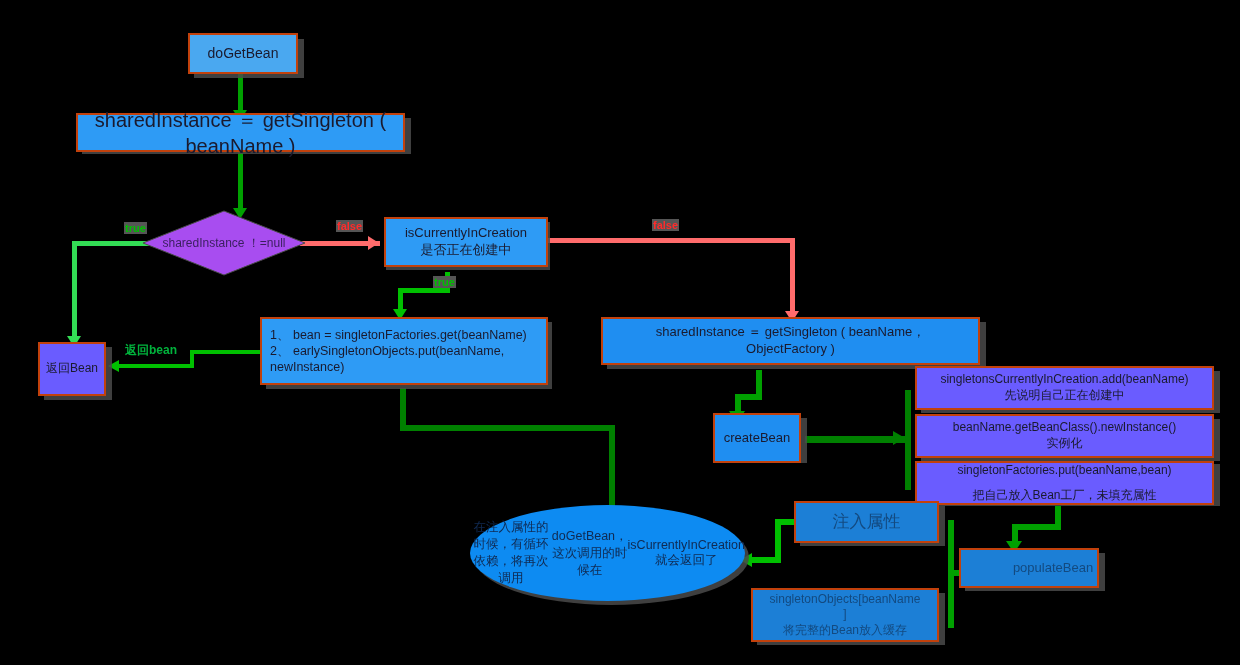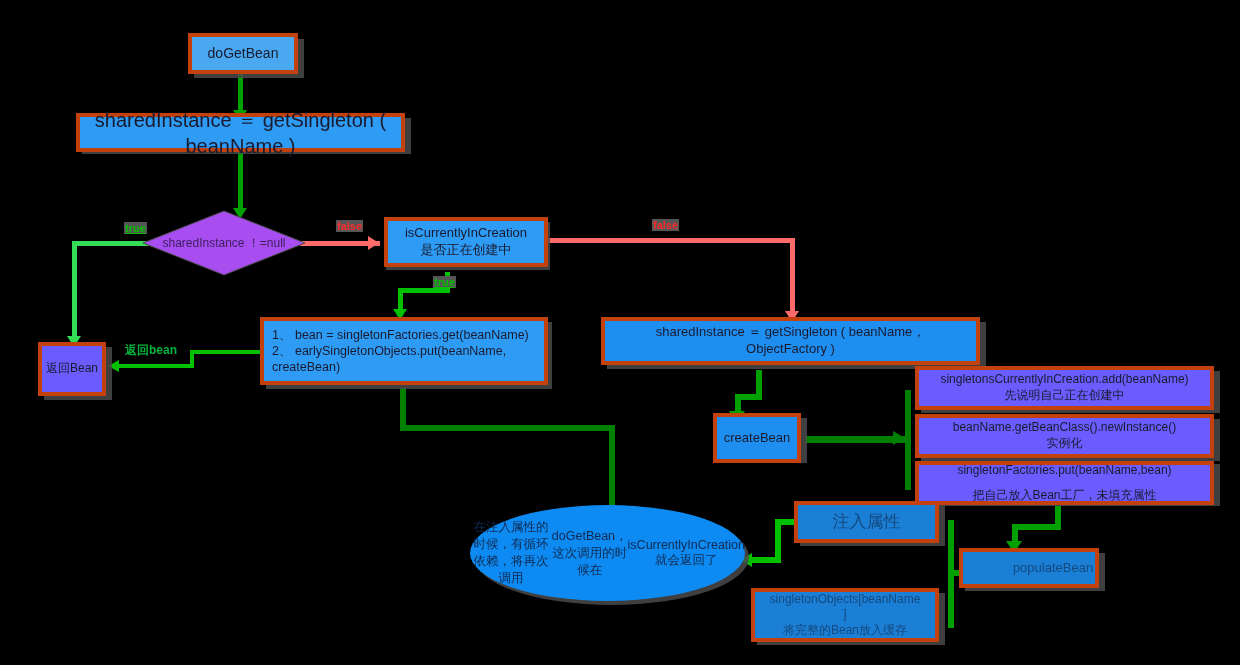--- a/index.html
+++ b/index.html
@@ -1,28 +1,28 @@
 <!DOCTYPE html>
 <html><head>
 <meta charset="utf-8">
 <style>
   html,body{margin:0;padding:0;background:#000;}
   #canvas{position:relative;width:1240px;height:665px;background:#000000;
     font-family:"Liberation Sans","DejaVu Sans",sans-serif;overflow:hidden;}
   .node{position:absolute;box-sizing:border-box;display:flex;align-items:center;
     justify-content:center;text-align:center;color:#1a1a2e;line-height:1.3;}
-  .rect{border:4px solid #c2410c;}
+  .rect{border:2px solid #c2410c;}
   .shadow{position:absolute;background:#4a4a4a;opacity:.85;}
   .diamond{position:absolute;}
   .ellipse{position:absolute;border-radius:50%;display:flex;align-items:center;
     justify-content:center;text-align:center;color:#102a52;}
   .edge{position:absolute;}
   .lbl{position:absolute;font-weight:bold;font-size:11px;background:#555;
     padding:0 1px;white-space:nowrap;}
-  .lbl-t{color:#00c000;text-decoration:underline;}
+  .lbl-t{color:#00c000;}
   .lbl-f{color:#ff2b2b;}
   .lbl-plain{color:#00b33c;background:transparent;}
 </style>
 </head>
 <body>
 
 <div id="canvas">
 
   <div class="edge" style="left:238px;top:74px;width:5px;height:40px;background:#00a000;"></div>
   <div class="edge" style="left:233px;top:110px;width:0;height:0;border-left:7px solid transparent;border-right:7px solid transparent;border-top:11px solid #00a000;"></div>
@@ -107,21 +107,21 @@
     <span>isCurrentlyInCreation</span>
     <span>是否正在创建中</span>
   </div>
 
   <div class="node rect" style="left:38px;top:342px;width:68px;height:54px;background:#6a5cff;font-size:12px;">返回Bean</div>
 
   <div class="node rect" style="left:260px;top:317px;width:288px;height:68px;background:#2e9bf5;font-size:12.5px;
               flex-direction:column;align-items:flex-start;padding:6px 8px;">
     <span>1、 bean = singletonFactories.get(beanName)</span>
     <span>2、 earlySingletonObjects.put(beanName,</span>
-    <span>createBean)</span>
+    <span>newInstance)</span>
   </div>
 
   <div class="node rect" style="left:601px;top:317px;width:379px;height:48px;background:#1f8ef1;font-size:13px;flex-direction:column;">
     <span>sharedInstance ＝ getSingleton ( beanName，</span>
     <span>ObjectFactory )</span>
   </div>
 
   <div class="node rect" style="left:713px;top:413px;width:88px;height:50px;background:#1f8ef1;font-size:13px;">createBean</div>
 
   <div class="node rect" style="left:915px;top:366px;width:299px;height:44px;background:#6a5cff;font-size:12px;flex-direction:column;">

